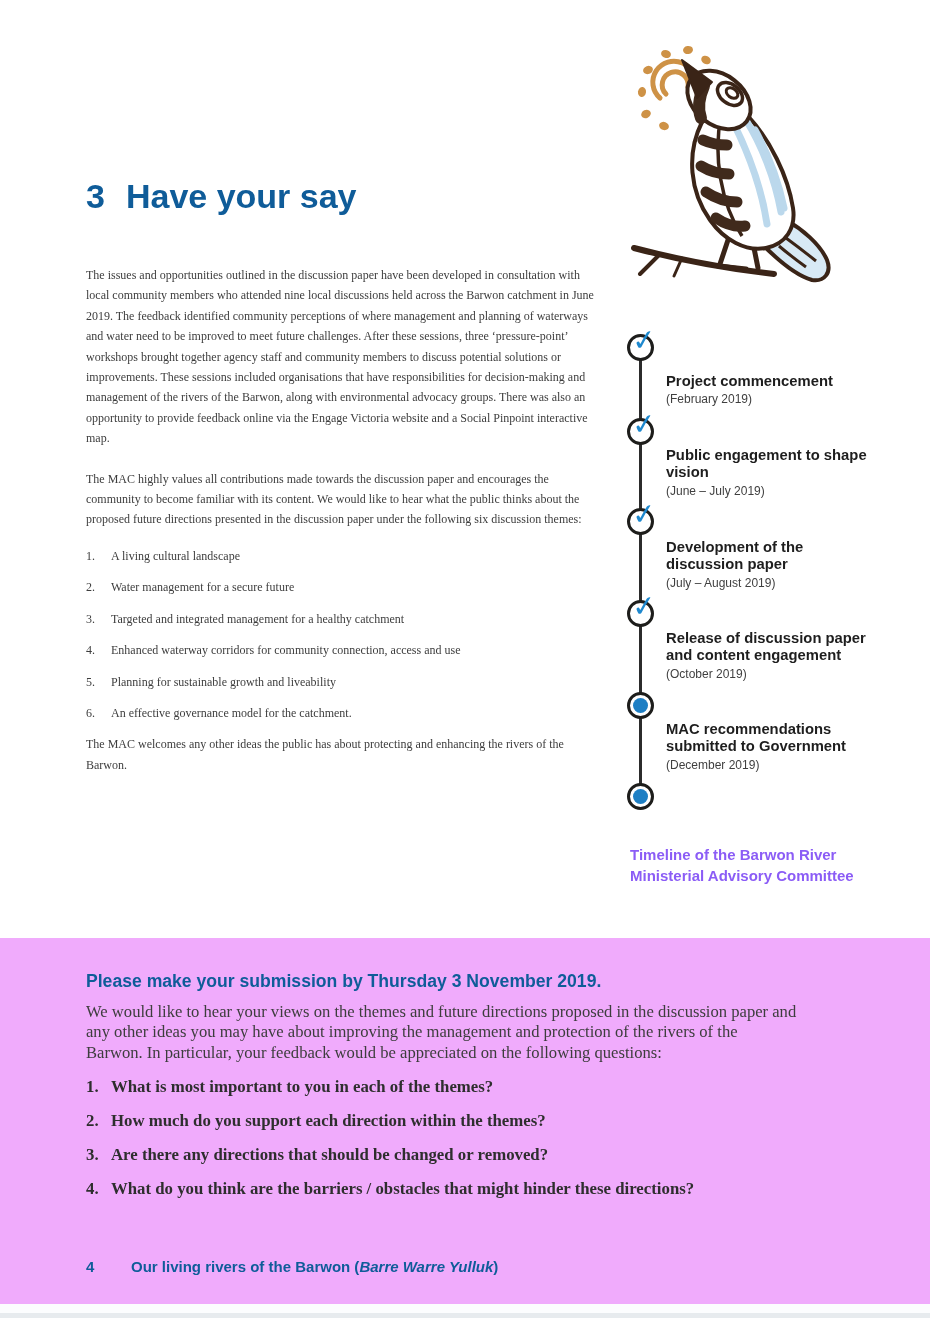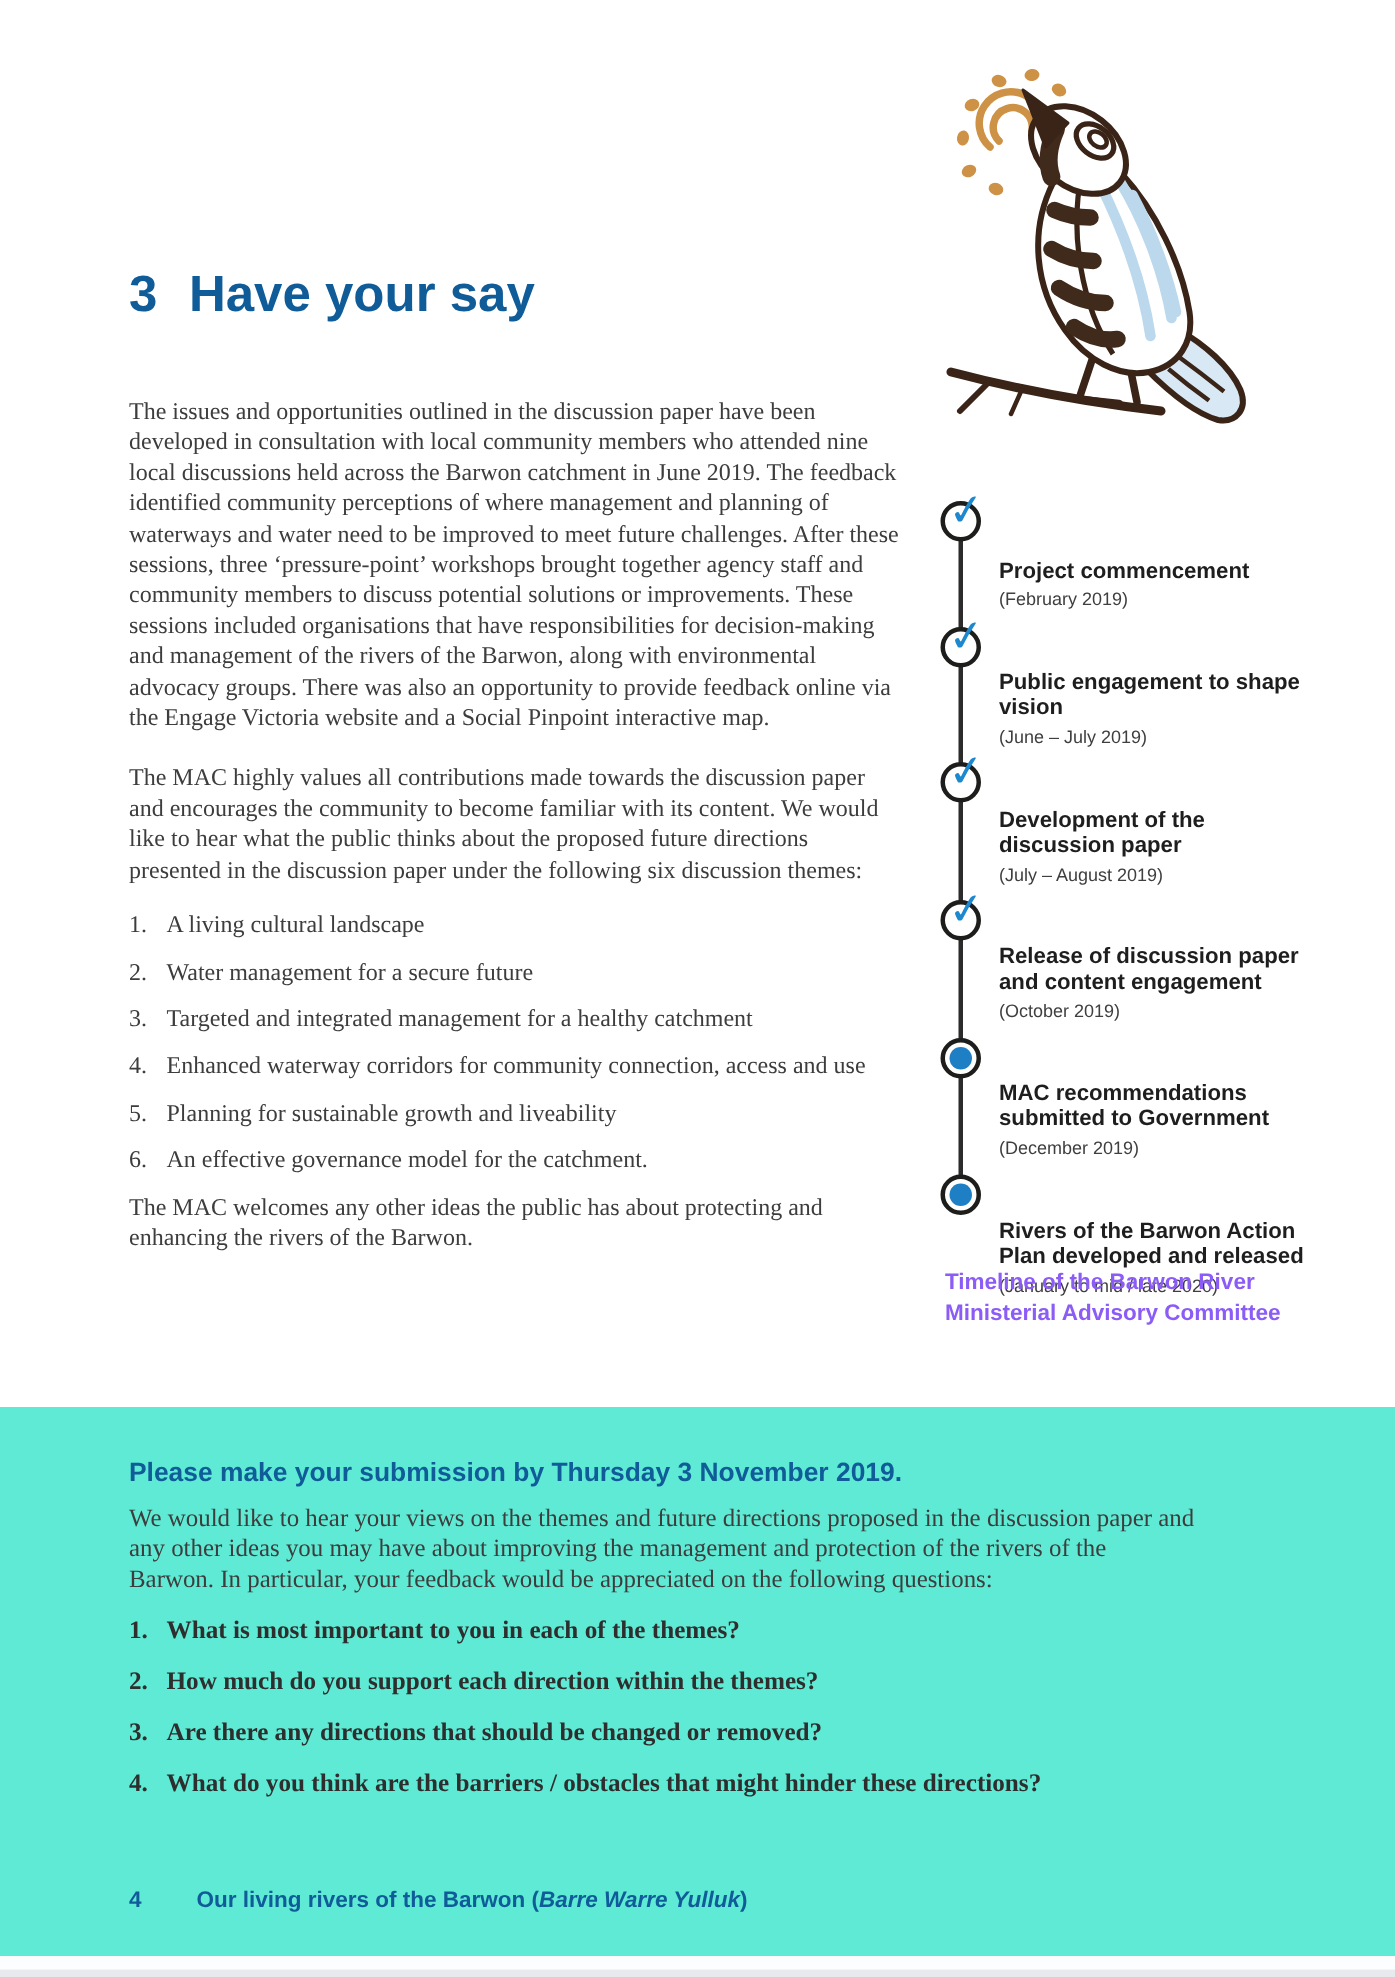--- a/index.html
+++ b/index.html
@@ -2,21 +2,21 @@
 <html><head>
 <meta charset="utf-8">
 <style>
   html,body{margin:0;padding:0;background:#ffffff;}
   .page{position:relative;width:930px;height:1318px;background:#ffffff;overflow:hidden;
         font-family:"Liberation Sans",sans-serif;}
 
   
   .left-col{position:absolute;left:86px;top:178px;width:516px;}
   .section-title{display:flex;gap:21px;color:#0F5C99;font-weight:bold;font-size:34px;line-height:36px;}
-  .body-copy{font-family:"Liberation Serif","DejaVu Serif",serif;font-size:16px;line-height:20.4px;color:#3d3d3d;}
+  .body-copy{font-family:"Liberation Serif","DejaVu Serif",serif;font-size:12px;line-height:20.4px;color:#3d3d3d;}
   .p1{margin-top:51px;}
   .p2{margin-top:20px;}
   .themes{margin-top:16px;}
   .theme-row{display:flex;margin-bottom:11px;}
   .theme-num{flex:none;width:25px;}
   .closing{}
 
   
   .right-col{position:absolute;left:626px;top:0;width:268px;height:940px;}
   .bird{position:absolute;left:-8px;top:26px;}
@@ -28,21 +28,21 @@
   .tl-marker .dot{position:absolute;left:3px;top:3px;right:3px;bottom:3px;border-radius:50%;background:#1E7FC4;}
   .m0{top:334px}.m1{top:418px}.m2{top:508px}.m3{top:600px}.m4{top:692px}.m5{top:783px}
   .tl-text{position:absolute;left:40px;width:216px;margin-top:40px;}
   .t0{top:333px}.t1{top:407px}.t2{top:499px}.t3{top:590px}.t4{top:681px}.t5{top:773px}
   .tl-label{font-weight:bold;font-size:14.8px;line-height:17.4px;color:#1e1e1e;}
   .tl-date{font-size:12px;line-height:17.4px;color:#3f3f3f;margin-top:1px;}
   .tl-caption{position:absolute;left:4px;top:845px;width:252px;
               font-size:15px;line-height:20.8px;font-weight:bold;color:#8b5cf6;}
 
   
-  .sub-box{position:absolute;left:0;top:938px;width:930px;height:366px;background:#5eead4;}
+  .sub-box{position:absolute;left:0;top:938px;width:930px;height:366px;background:#f0abfc;}
   .sub-inner{padding:33px 86px 0 86px;}
   .sub-heading{color:#0F5C99;font-weight:bold;font-size:17.6px;line-height:20px;}
   .sub-intro{margin-top:11px;width:712px;font-family:"Liberation Serif","DejaVu Serif",serif;
              font-size:16.6px;line-height:20.4px;color:#3d3d3d;}
   .questions{margin-top:14px;}
   .q-row{display:flex;margin-bottom:13.5px;font-family:"Liberation Serif","DejaVu Serif",serif;
          font-weight:bold;font-size:16.8px;line-height:20.4px;color:#2e2e2e;}
   .q-num{flex:none;width:25px;}
 
   
@@ -195,24 +195,20 @@
         <span class="dot"></span>
       </span>
     <div class="tl-text t4">
       <div class="tl-label">MAC recommendations submitted to Government</div>
       <div class="tl-date">(December 2019)</div>
     </div>
 
     <span class="tl-marker m5">
         <span class="dot"></span>
       </span>
-    <div class="tl-text t5">
-      <div class="tl-label">Rivers of the Barwon Action Plan developed and released</div>
-      <div class="tl-date">(January to mid / late 2020)</div>
-    </div>
 
     <div class="tl-caption">Timeline of the Barwon River Ministerial Advisory Committee</div>
   </div>
 
   <div class="sub-box">
     <div class="sub-inner">
       <div class="sub-heading">Please make your submission by Thursday 3 November 2019.</div>
       <div class="sub-intro">We would like to hear your views on the themes and future directions proposed in the discussion paper and any other ideas you may have about improving the management and protection of the rivers of the Barwon. In particular, your feedback would be appreciated on the following questions:</div>
       <div class="questions">
         <div class="q-row">

